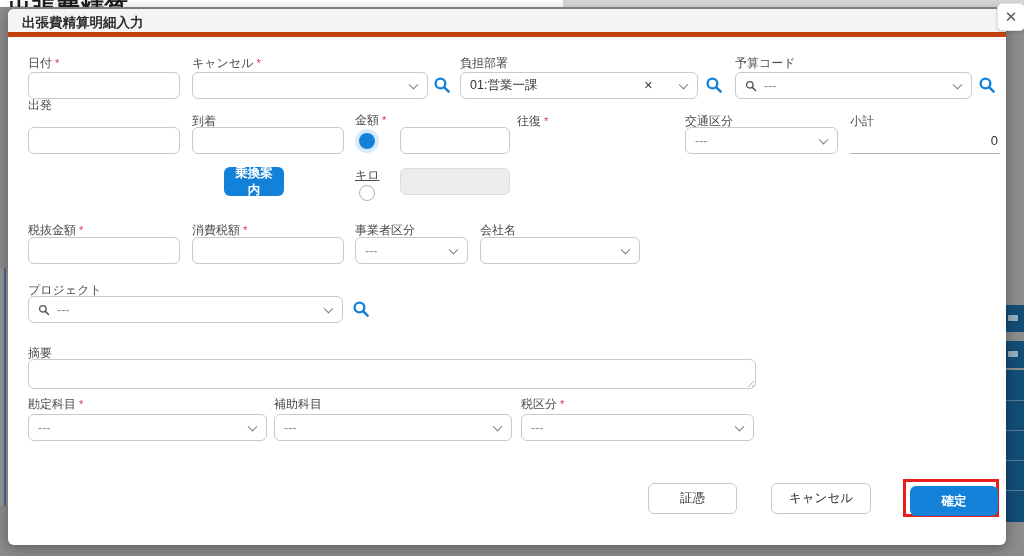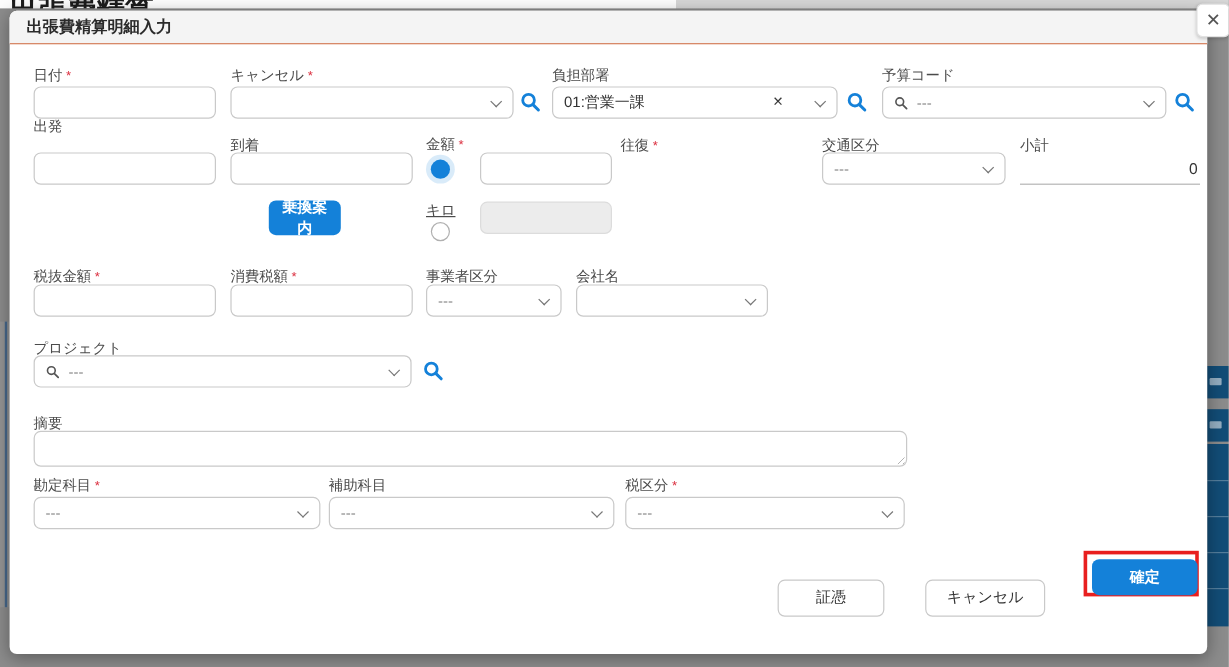--- a/index.html
+++ b/index.html
@@ -19,21 +19,21 @@
 
   
   .close-btn{position:absolute;left:997px;top:3px;width:26px;height:26px;background:#fff;border:1px solid #e2e2e2;
     border-radius:5px;box-shadow:0 1px 3px rgba(0,0,0,.18);display:flex;align-items:center;justify-content:center;
     font-size:15px;color:#555;cursor:pointer;z-index:30;}
 
   
   .modal{position:absolute;left:8px;top:9px;width:998px;height:536px;background:#fff;border-radius:6px;
     box-shadow:0 3px 14px rgba(0,0,0,.35);z-index:10;}
   .modal-header{position:absolute;left:0;top:0;width:100%;height:28px;background:#f4f4f4;
-    border-bottom:1px solid #c2410c;border-radius:6px 6px 0 0;box-sizing:border-box;}
+    border-bottom:5px solid #c2410c;border-radius:6px 6px 0 0;box-sizing:border-box;}
   .modal-title{position:absolute;left:14px;top:0;line-height:28px;font-size:13.5px;font-weight:600;color:#2b2b2b;}
 
   .lbl{position:absolute;font-size:12px;color:#4b4b4b;white-space:nowrap;}
   .req{color:#dc3545;margin-left:3px;font-size:11px;}
   input.field{position:absolute;box-sizing:border-box;height:27px;border:1px solid #c9c9c9;border-radius:6px;background:#fff;
     font-size:12.5px;color:#333;padding:0 8px;outline:none;font-family:inherit;}
   input.field:disabled{background:#ececec;border-color:#dcdcdc;}
 
   .select{position:absolute;box-sizing:border-box;height:27px;border:1px solid #c9c9c9;border-radius:6px;background:#fff;
     display:flex;align-items:center;padding:0 26px 0 9px;font-size:12.5px;color:#333;cursor:pointer;}
@@ -225,18 +225,18 @@
     </div>
 
     <div class="lbl" style="left:513px;top:387px;"><span>税区分</span><span class="req">*</span></div>
     <div class="select" style="left:513px;top:405px;width:233px;">
       <span class="muted">---</span>
       <span class="chev"></span>
     </div>
 
     <button class="btn-outline" style="left:640px;top:474px;width:89px;height:31px;">証憑</button>
     <button class="btn-outline" style="left:763px;top:474px;width:100px;height:31px;">キャンセル</button>
-    <div class="confirm-highlight" style="left:895px;top:450px;">
+    <div class="confirm-highlight" style="left:895px;top:470px;">
       <button class="btn-primary">確定</button>
     </div>
   </div>
 
 </div>
 
 </body></html>

